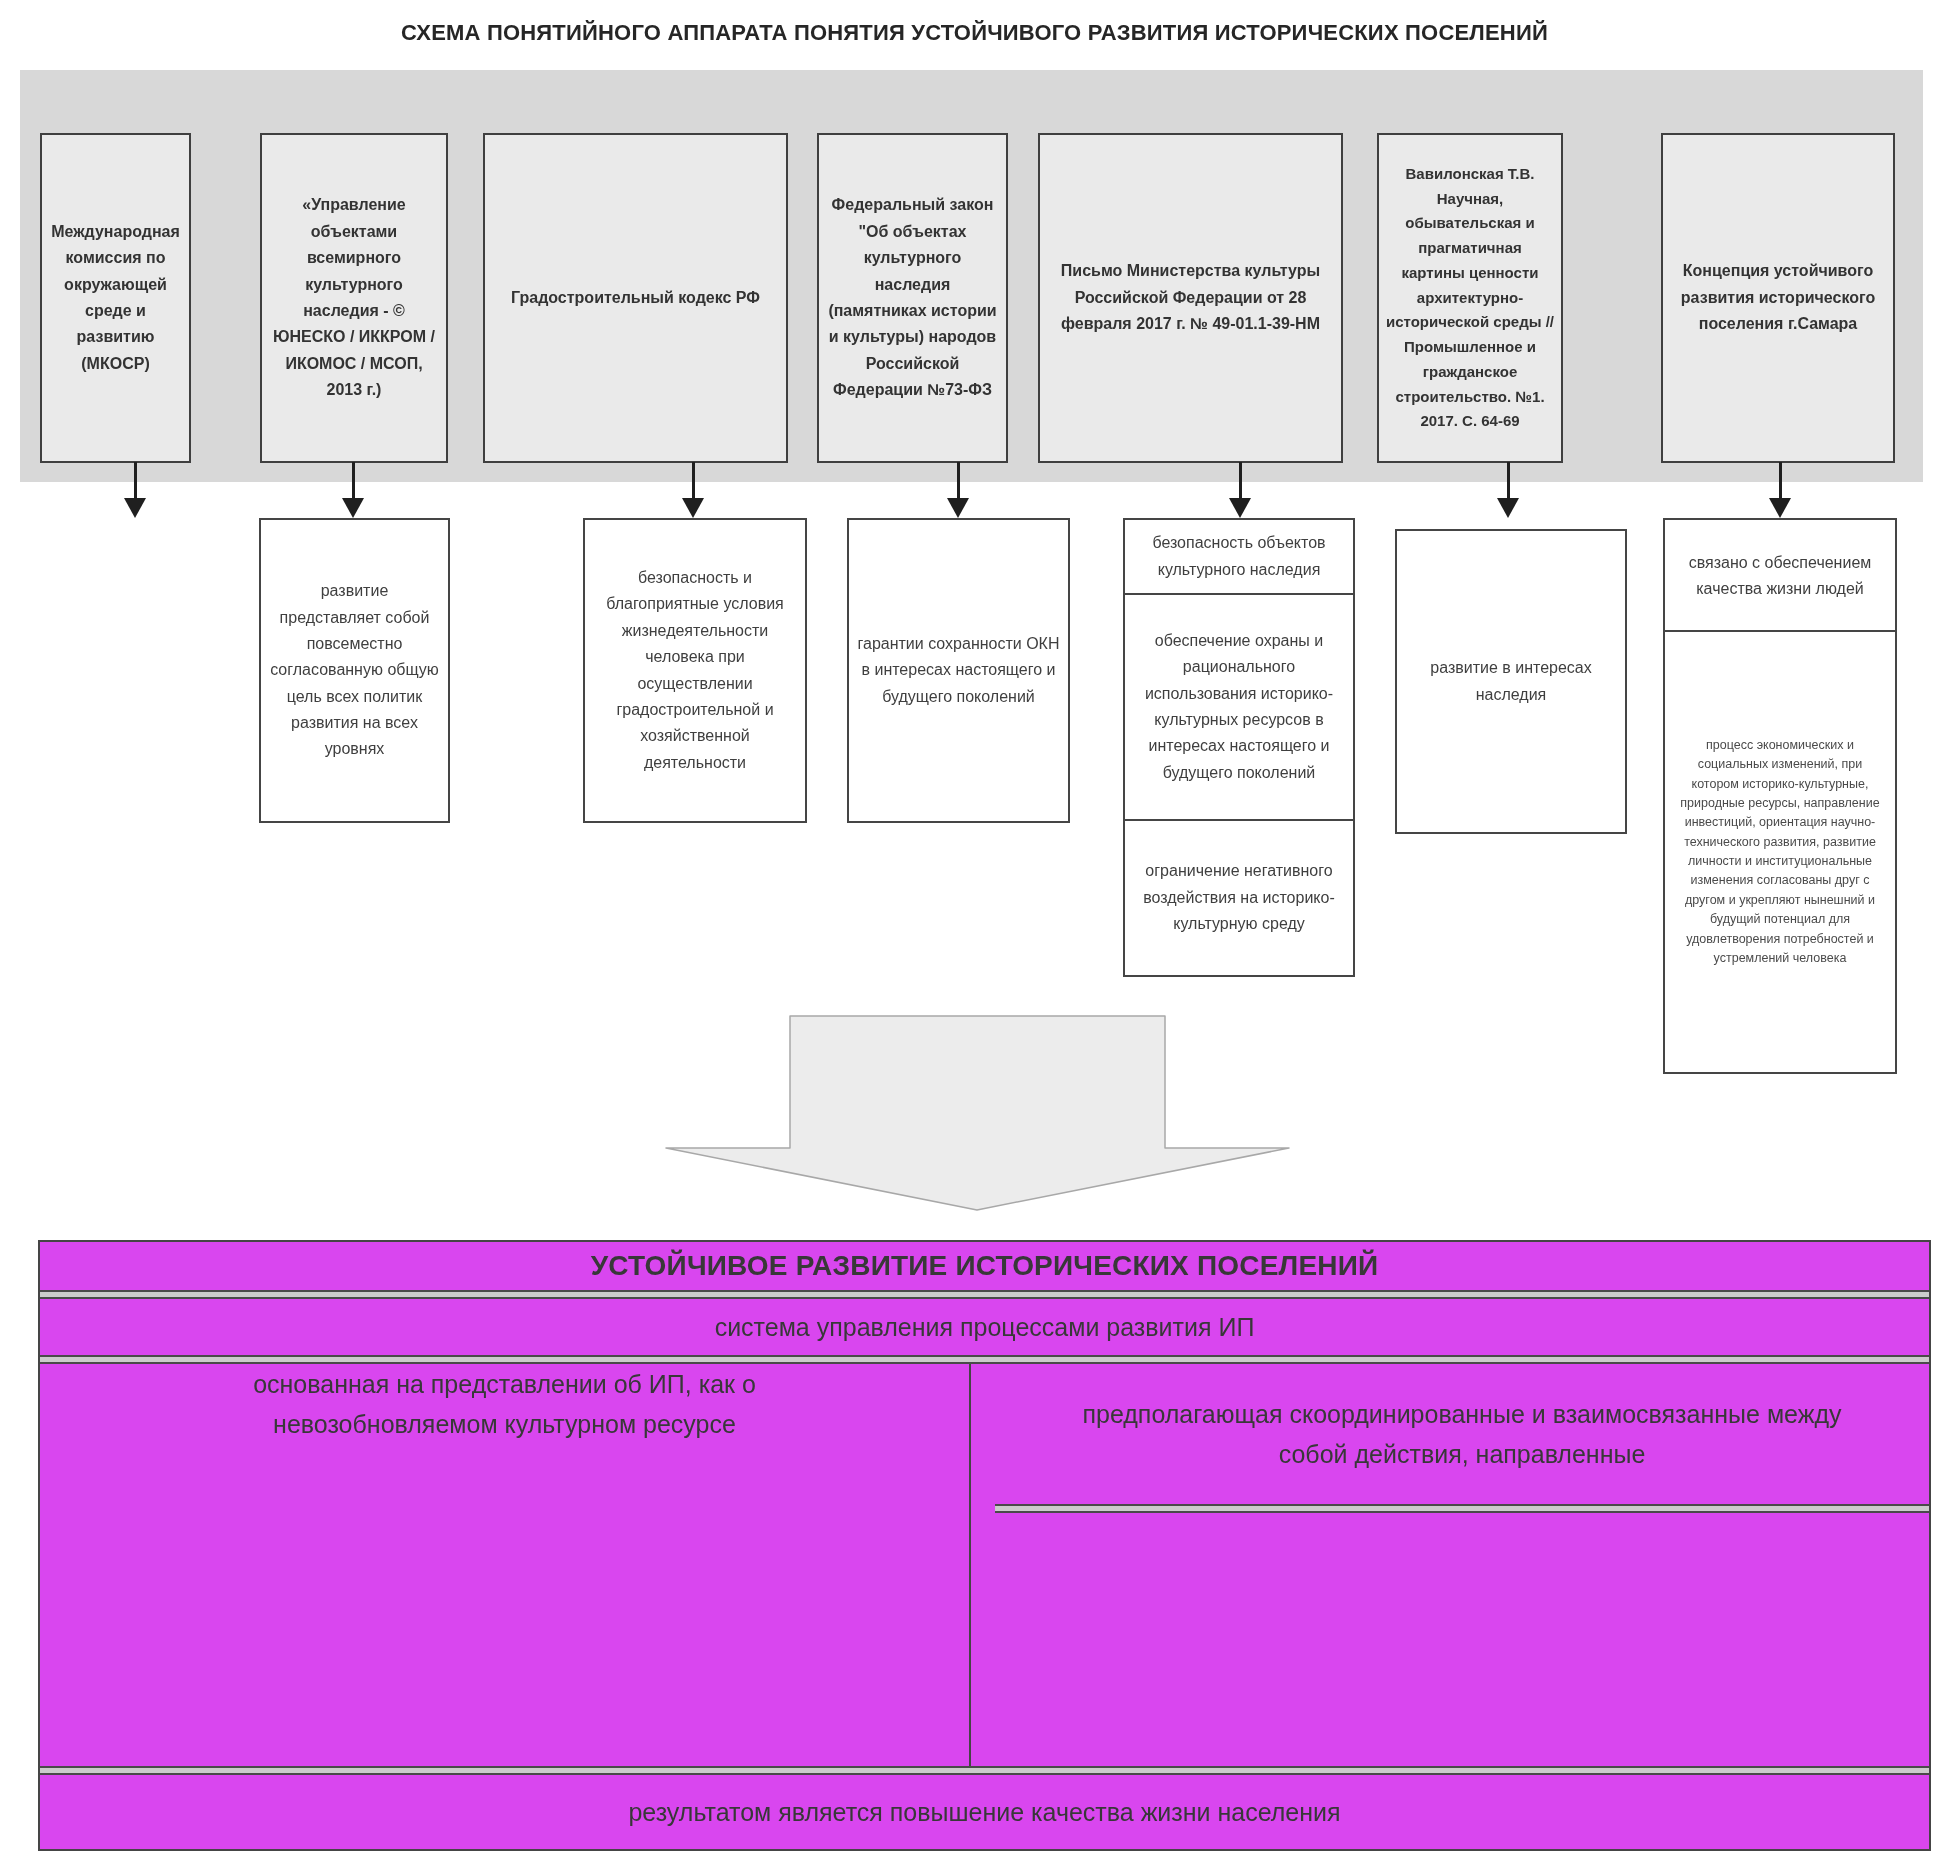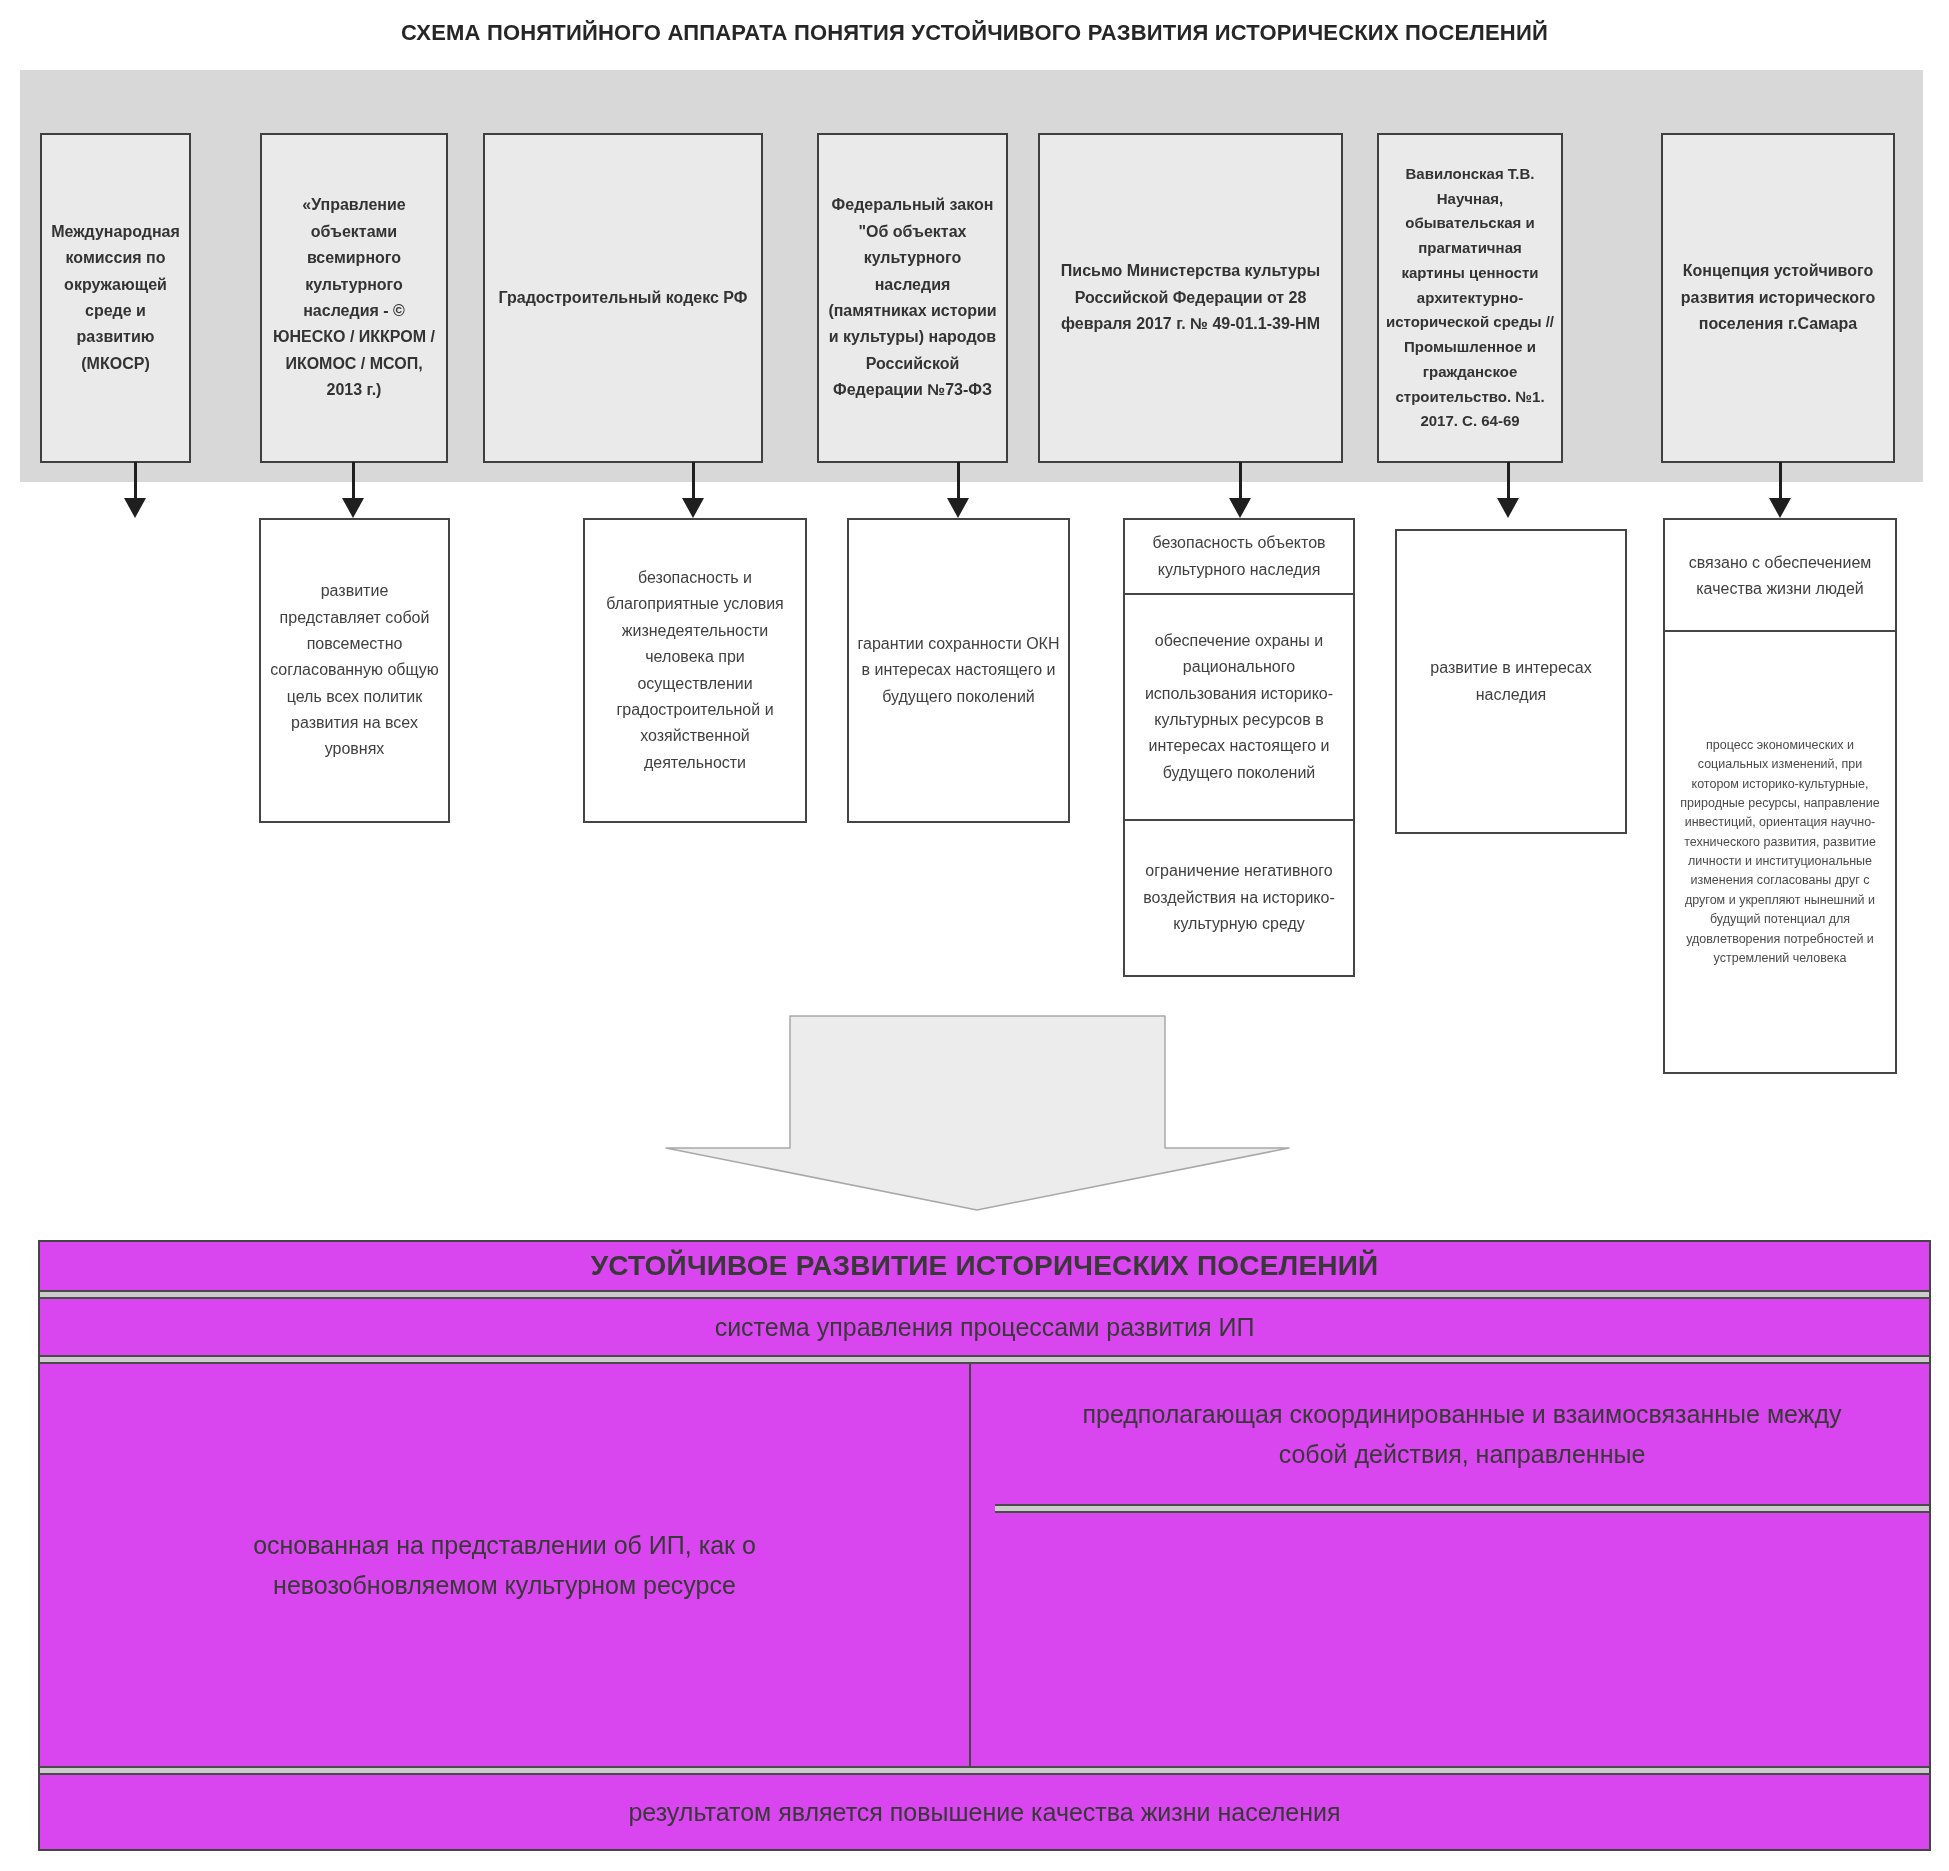--- a/index.html
+++ b/index.html
@@ -23,21 +23,21 @@
   }
   .src-box{
     position:absolute; top:63px; height:330px;
     background:#eaeaea; border:2px solid #3f3f3f;
     display:flex; align-items:center; justify-content:center;
     text-align:center; font-size:16px; font-weight:bold; color:#333333;
     line-height:1.65; padding:6px;
   }
   .src1{ left:20px;  width:151px; }
   .src2{ left:240px; width:188px; }
-  .src3{ left:463px; width:280px; }
+  .src3{ left:463px; width:305px; }
   .src4{ left:797px; width:191px; }
   .src5{ left:1018px;width:305px; }
   .src6{ left:1357px;width:186px; font-size:15px; }
   .src7{ left:1641px;width:234px; }
 
   
   .flow-arrow{ position:absolute; top:462px; width:22px; height:56px; }
   .flow-arrow .stem{
     position:absolute; left:10px; top:0; width:3px; height:42px; background:#1f1f1f; display:block;
   }
@@ -76,21 +76,21 @@
     position:absolute; left:38px; top:1240px; width:1893px;
     border:2px solid #454545; background:#d946ef; color:#383838;
   }
   .rt-row{ display:flex; align-items:center; justify-content:center; text-align:center; }
   .rt-title{ height:48px; font-size:28px; font-weight:bold; letter-spacing:.2px; }
   .rt-system{ height:56px; font-size:25px; }
   .rt-sep{ height:9px; background:#cccccc; border-top:2px solid #4a4a4a; border-bottom:2px solid #4a4a4a; }
   .rt-body{ display:flex; height:402px; }
   .rt-left{
     width:931px; border-right:2px solid #454545;
-    display:flex; align-items:center; justify-content:center;
+    display:flex; justify-content:center;
     text-align:center; font-size:25px; line-height:1.6;
   }
   .rt-left span{ max-width:660px; display:inline-block; }
   .rt-right{ flex:1; display:flex; flex-direction:column;padding-left:24px; }
   .rt-right-top{
     height:140px; display:flex; align-items:center; justify-content:center;
     text-align:center; font-size:25px; line-height:1.6;
   }
   .rt-right-top span{ max-width:800px; display:inline-block; }
   .rt-right-bottom{ flex:1; display:flex; }

